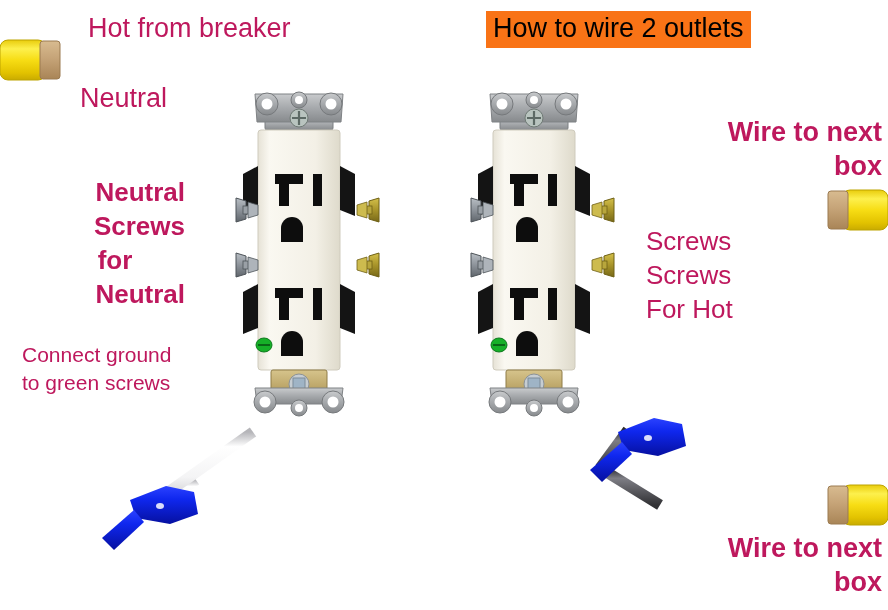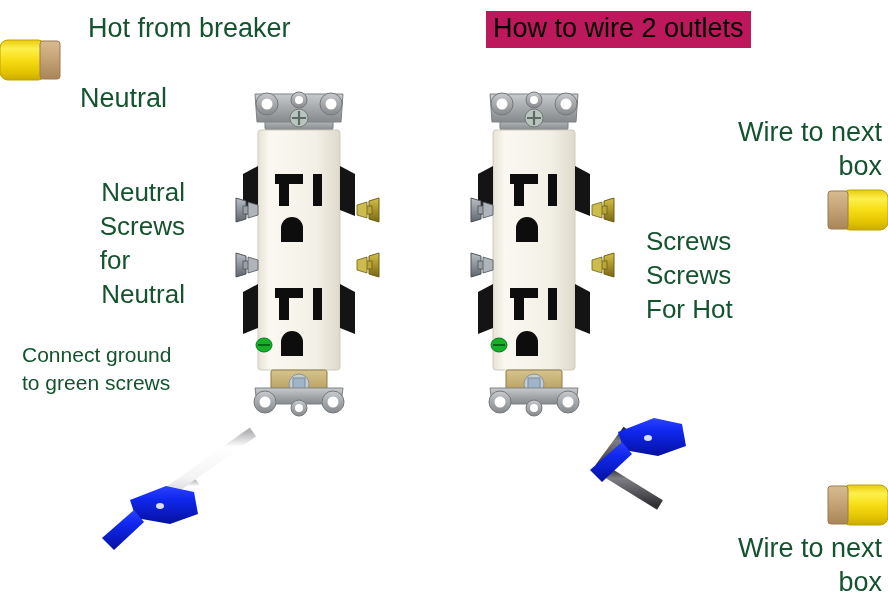--- a/index.html
+++ b/index.html
@@ -19,40 +19,40 @@
   }
   #diagram {
     position: absolute;
     left: 0;
     top: 0;
     width: 888px;
     height: 610px;
   }
   .lbl {
     position: absolute;
-    color: #14532d;
+    color: #be185d;
     font-family: "Liberation Sans", sans-serif;
     white-space: pre;
     line-height: 1.06;
   }
   .lbl-big   { font-size: 27px; }
   .lbl-med   { font-size: 26px; }
   .lbl-small { font-size: 21px; }
   .title-banner {
     position: absolute;
     left: 486px;
     top: 11px;
     padding: 2px 7px 4px 7px;
-    background: #be185d;
+    background: #f97316;
     font-size: 27px;
     color: #000000;
     white-space: pre;
     font-family: "Liberation Sans", sans-serif;
   }
-  .ralign { text-align: right; }
+  .ralign { text-align: right; font-weight: bold; }
 </style>
 </head>
 <body>
 
 <div id="stage">
 
   <svg id="diagram" viewBox="0 0 888 610">
     <defs>
       <linearGradient id="gJacket" x1="0" y1="0" x2="0" y2="1">
         <stop offset="0%" stop-color="#e9cc0c"></stop>

